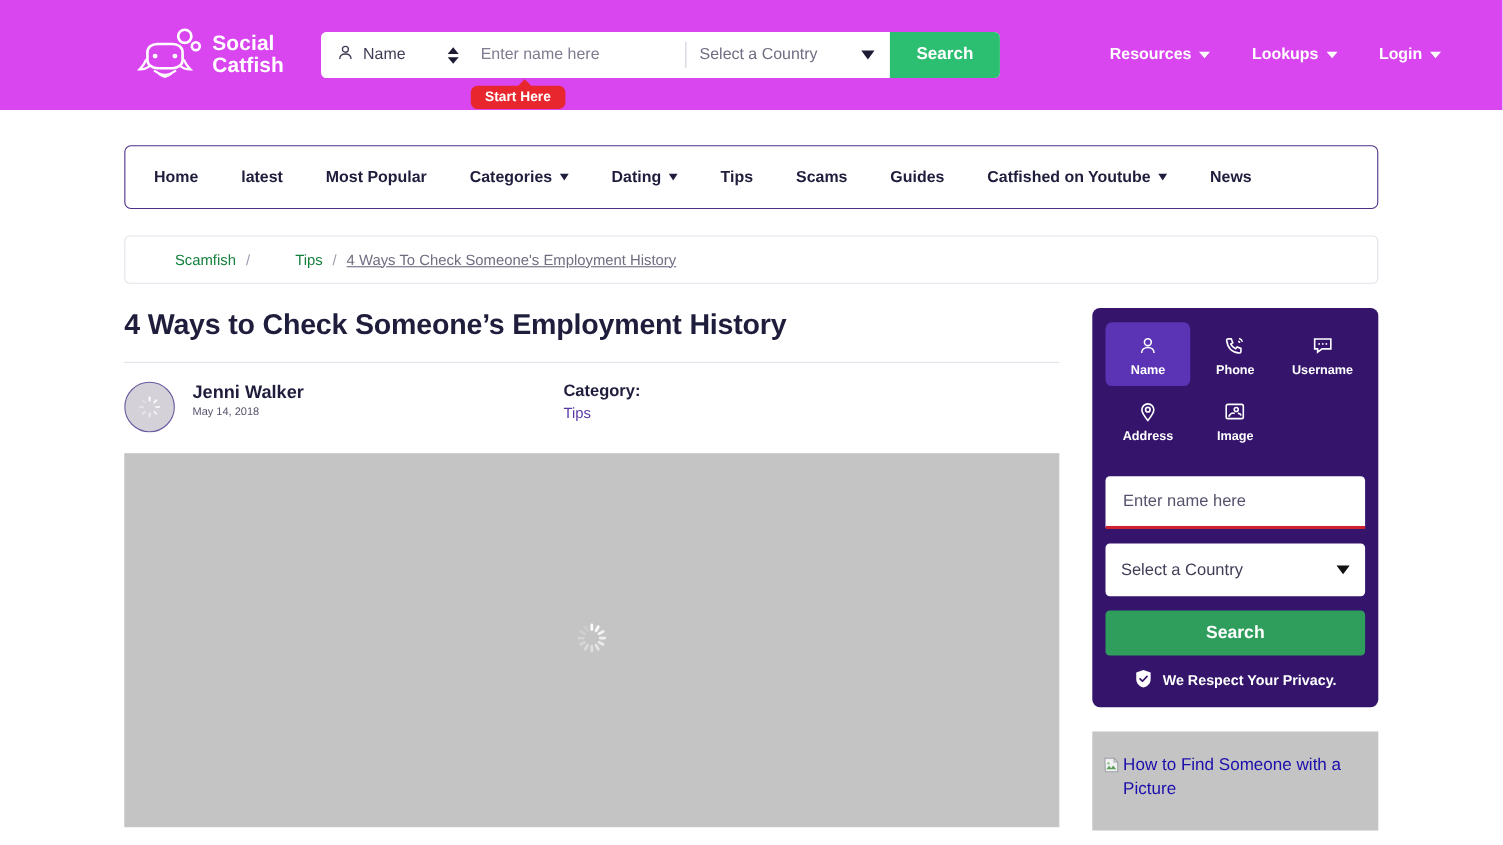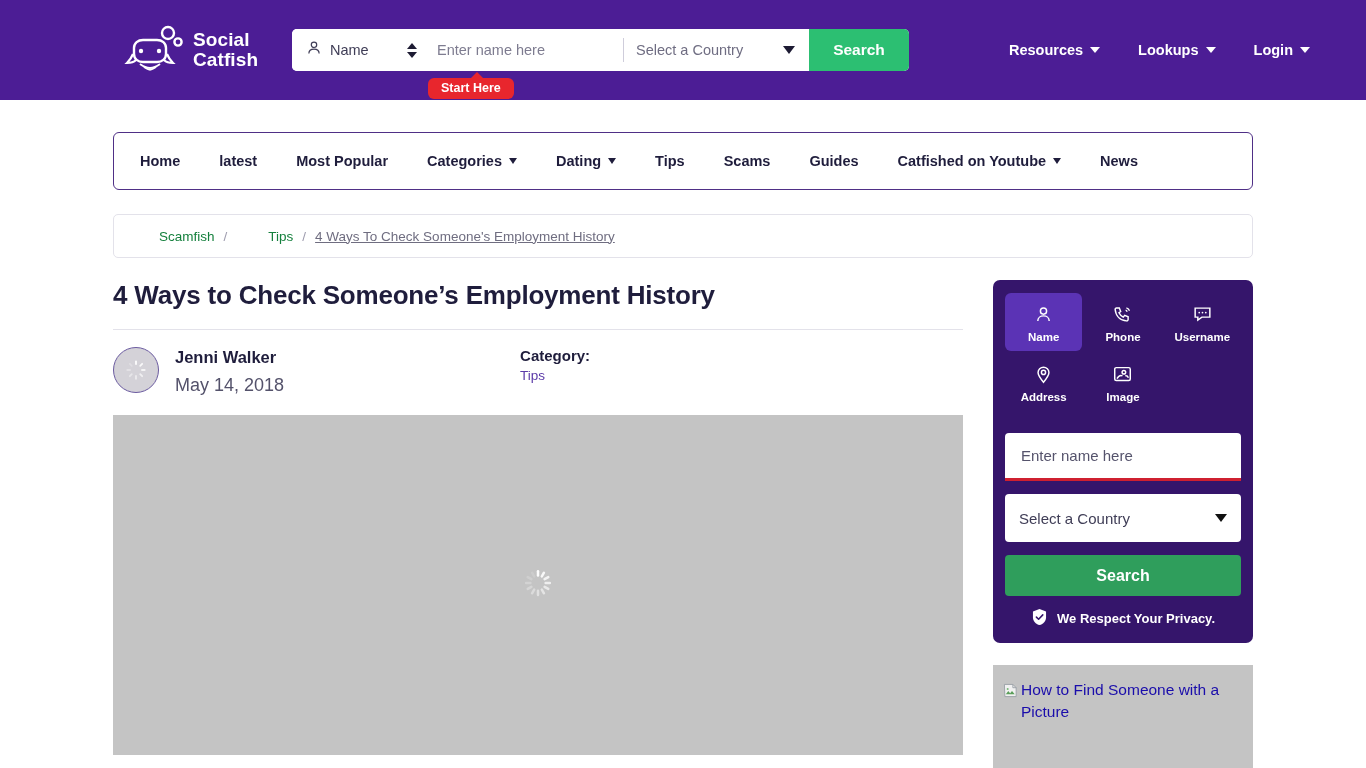--- a/index.html
+++ b/index.html
@@ -10,21 +10,21 @@
     overflow: hidden;
     background: #ffffff;
     font-family: "Liberation Sans", sans-serif;
     color: #262341;
   }
 
   
   .topbar {
     position: relative;
     height: 100px;
-    background: #4c1d95;
+    background: #d946ef;
     display: flex;
     align-items: center;
     padding: 0 0 0 0;
   }
   .logo {
     display: flex;
     align-items: center;
     margin-left: 124px;
     gap: 7px;
     cursor: pointer;
@@ -206,21 +206,21 @@
   .avatar {
     width: 46px; height: 46px; border-radius: 50%;
     background: #d4d2d8;
     border: 1px solid #6b5ba0;
     flex: 0 0 auto;
     position: relative;
   }
   .spinner-s { position: absolute; inset: 0; display: flex; align-items: center; justify-content: center; }
   .author-block { margin-left: 16px; }
   .author-name { font-size: 16.5px; font-weight: bold; color: #1f1d3c; line-height: 20px; }
-  .author-date { font-size: 18px; color: #54526b; margin-top: 8px; }
+  .author-date { font-size: 10px; color: #54526b; margin-top: 2px; }
   .cat-block { margin-left: 236px; }
   .cat-label { font-size: 15px; font-weight: bold; color: #1f1d3c; }
   .cat-value { font-size: 13.5px; color: #5b3aa8; margin-top: 4px; cursor: pointer; }
 
   .hero {
     margin-top: 19px;
     width: 850px;
     height: 340px;
     background: #c4c4c4;
     display: flex;
@@ -301,23 +301,23 @@
     margin-top: 12px;
     display: flex; align-items: center; justify-content: center; gap: 9px;
     color: #ffffff;
     font-size: 13px;
     font-weight: bold;
   }
 
   .promo {
     margin-top: 22px;
     width: 260px;
-    height: 104px;
+    height: 90px;
     background: #c4c4c4;
-    padding: 14px 10px;
+    padding: 20px 10px;
     overflow: hidden;
   }
   .promo-alt {
     color: #1a0dab;
     font-size: 15.5px;
     line-height: 22px;
     display: flex;
     gap: 3px;
   }
   .broken-img { flex: 0 0 auto; margin-top: 3px; }

